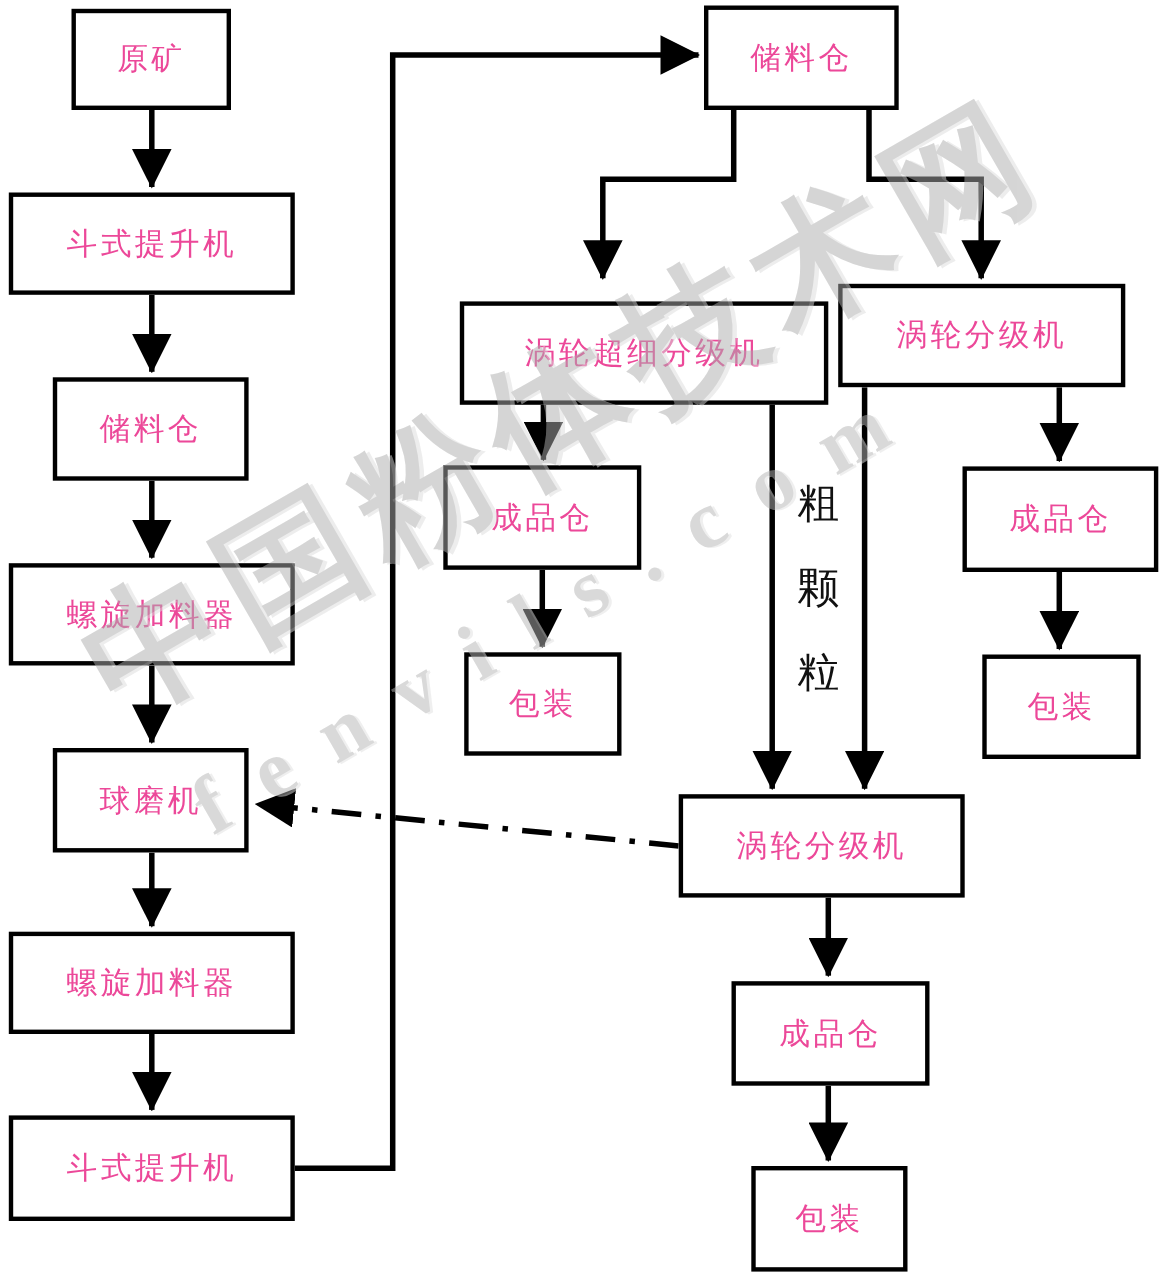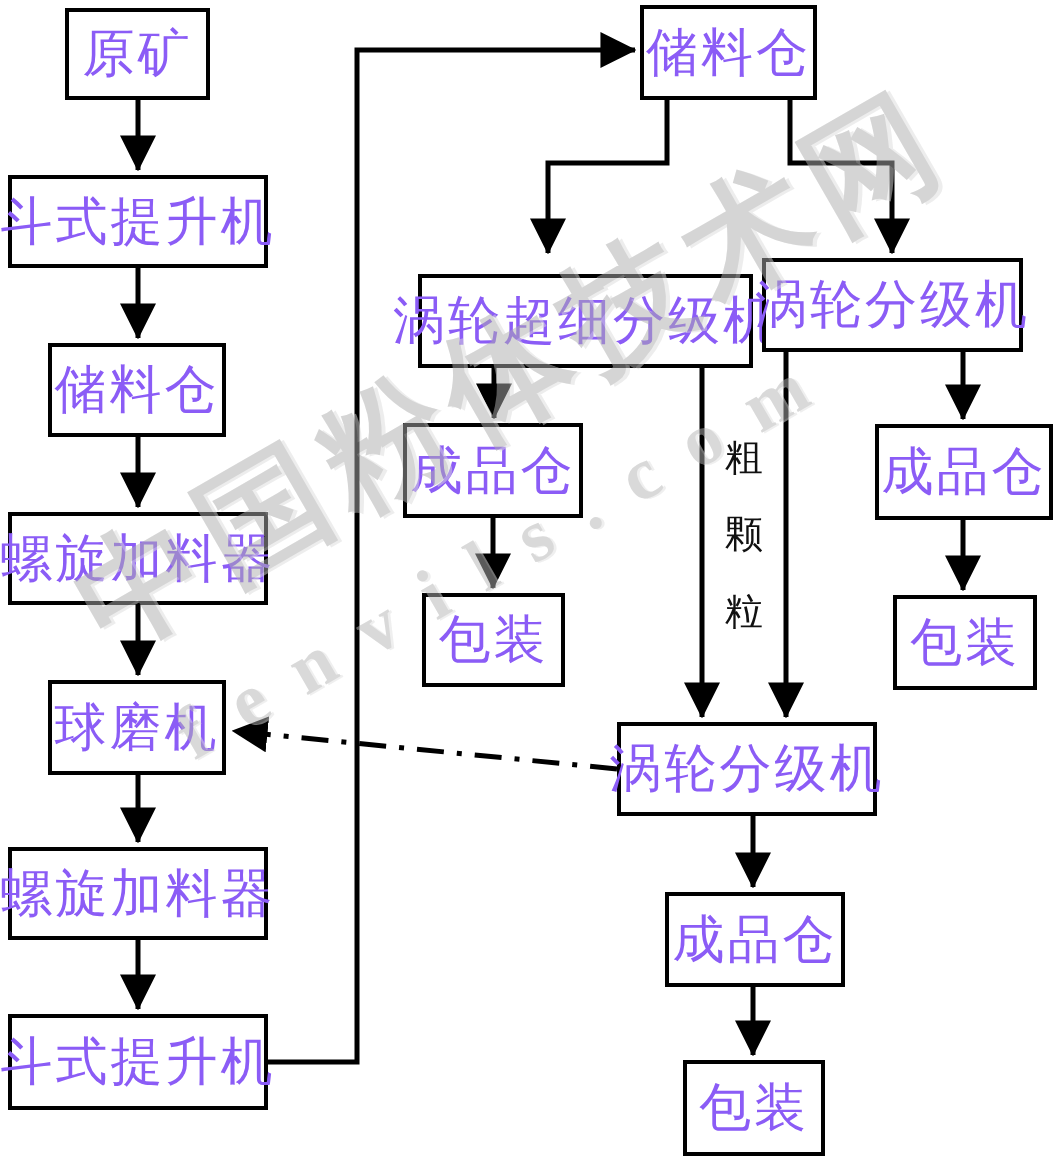--- a/index.html
+++ b/index.html
@@ -11,21 +11,21 @@
     font-family:"Liberation Serif","DejaVu Serif",serif;
   }
   #wires{position:absolute;left:0;top:0;z-index:1;}
   .node{
     position:absolute;
     z-index:2;
     background:#ffffff;
     border:4px solid #000000;
     box-sizing:border-box;
     display:flex;align-items:center;justify-content:center;
-    font-size:52px;color:#8b5cf6;
+    font-size:28px;color:#ec4899;
     letter-spacing:3px;
     white-space:nowrap;
   }
   #coarse-label{
     position:absolute;
     z-index:2;
     left:720px;top:432px;width:48px;
     display:flex;flex-direction:column;align-items:center;gap:26px;
     font-size:38px;color:#111111;
   }

